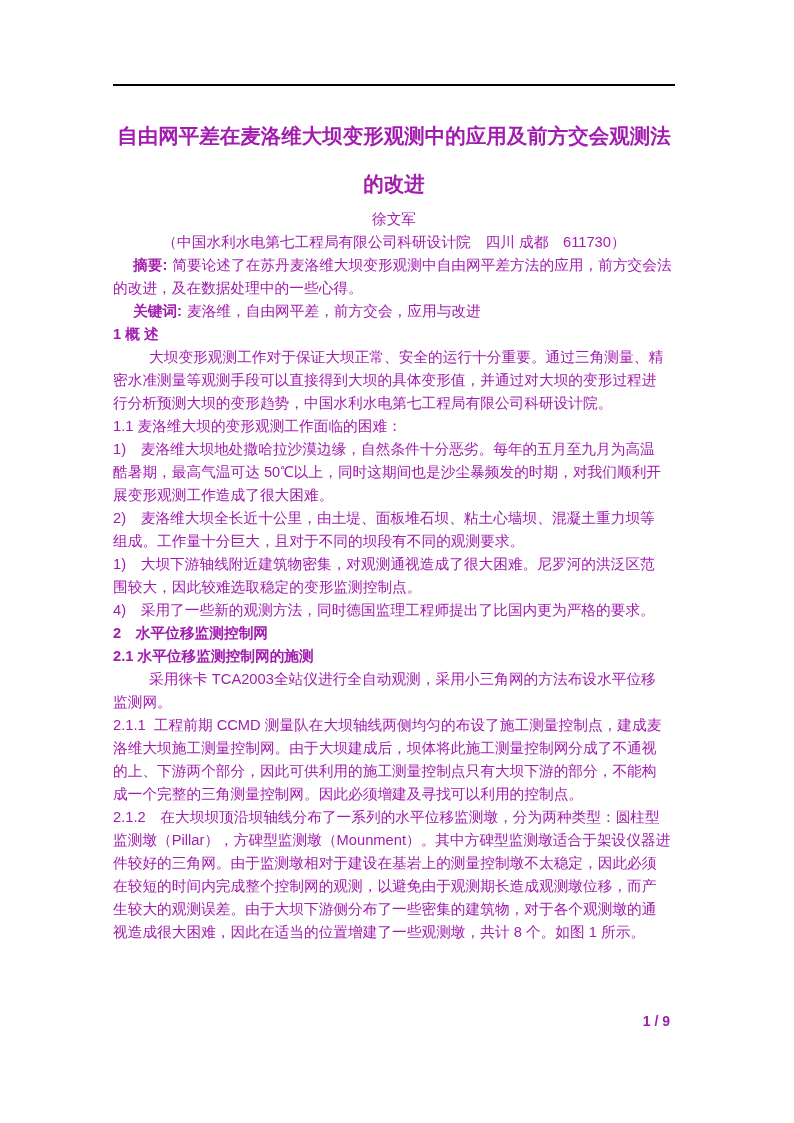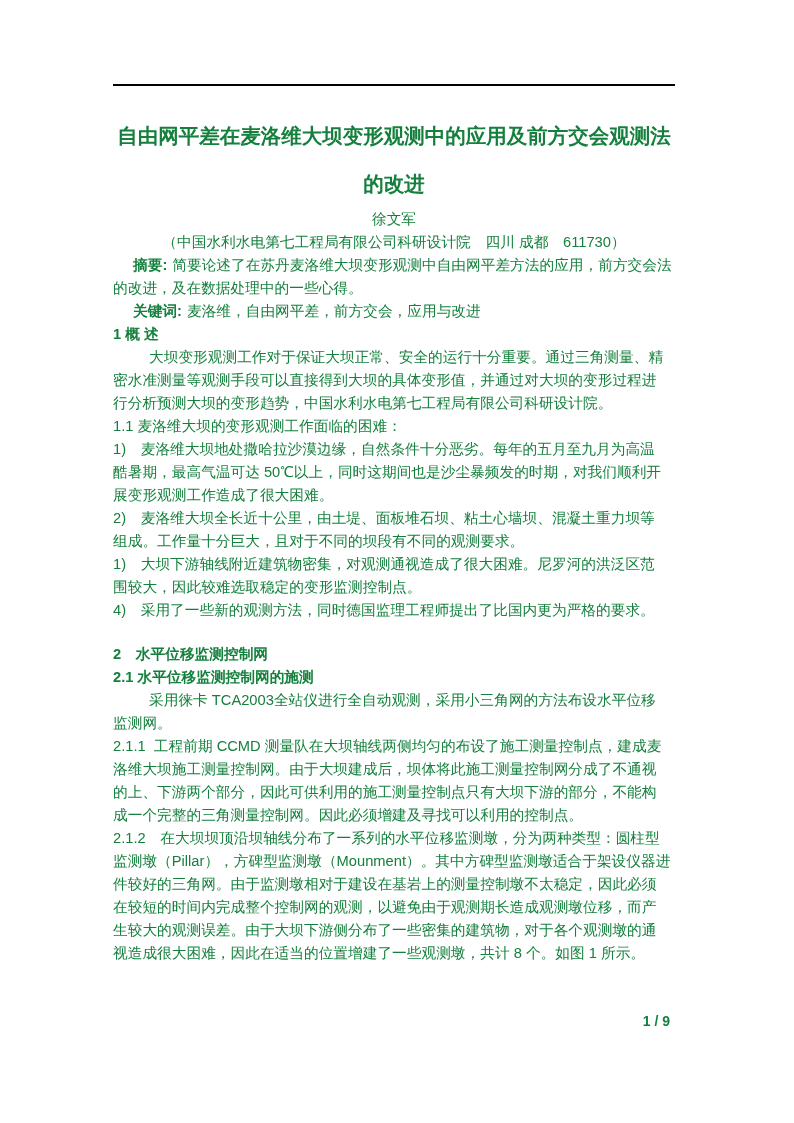--- a/index.html
+++ b/index.html
@@ -1,21 +1,21 @@
 <!DOCTYPE html>
 <html><head>
 <meta charset="utf-8">
 <style>
   html, body { margin: 0; padding: 0; background: #ffffff; }
   .page {
     position: relative;
     width: 794px;
     height: 1123px;
     background: #ffffff;
-    color: #15803d;
+    color: #a21caf;
     font-family: "Liberation Sans", sans-serif;
     overflow: hidden;
   }
   .content {
     position: absolute;
     left: 113px;
     top: 0;
     width: 562px;
     padding-top: 84px;
   }
@@ -33,21 +33,21 @@
   }
   .line {
     font-size: 14.7px;
     line-height: 23px;
     white-space: pre;
   }
   .center { text-align: center; }
   .bold { font-weight: bold; }
   .indent { text-indent: 36px; }
   .label { font-weight: bold; margin-right: 5px; margin-left: 20px; }
-  .mt-h2 { margin-top: 21px; }
+  .mt-h2 { }
   .mt-sub { }
   .footer-page {
     position: absolute;
     top: 1012px;
     right: 124px;
     font-size: 14px;
     font-weight: bold;
     line-height: 18px;
   }
 </style>

